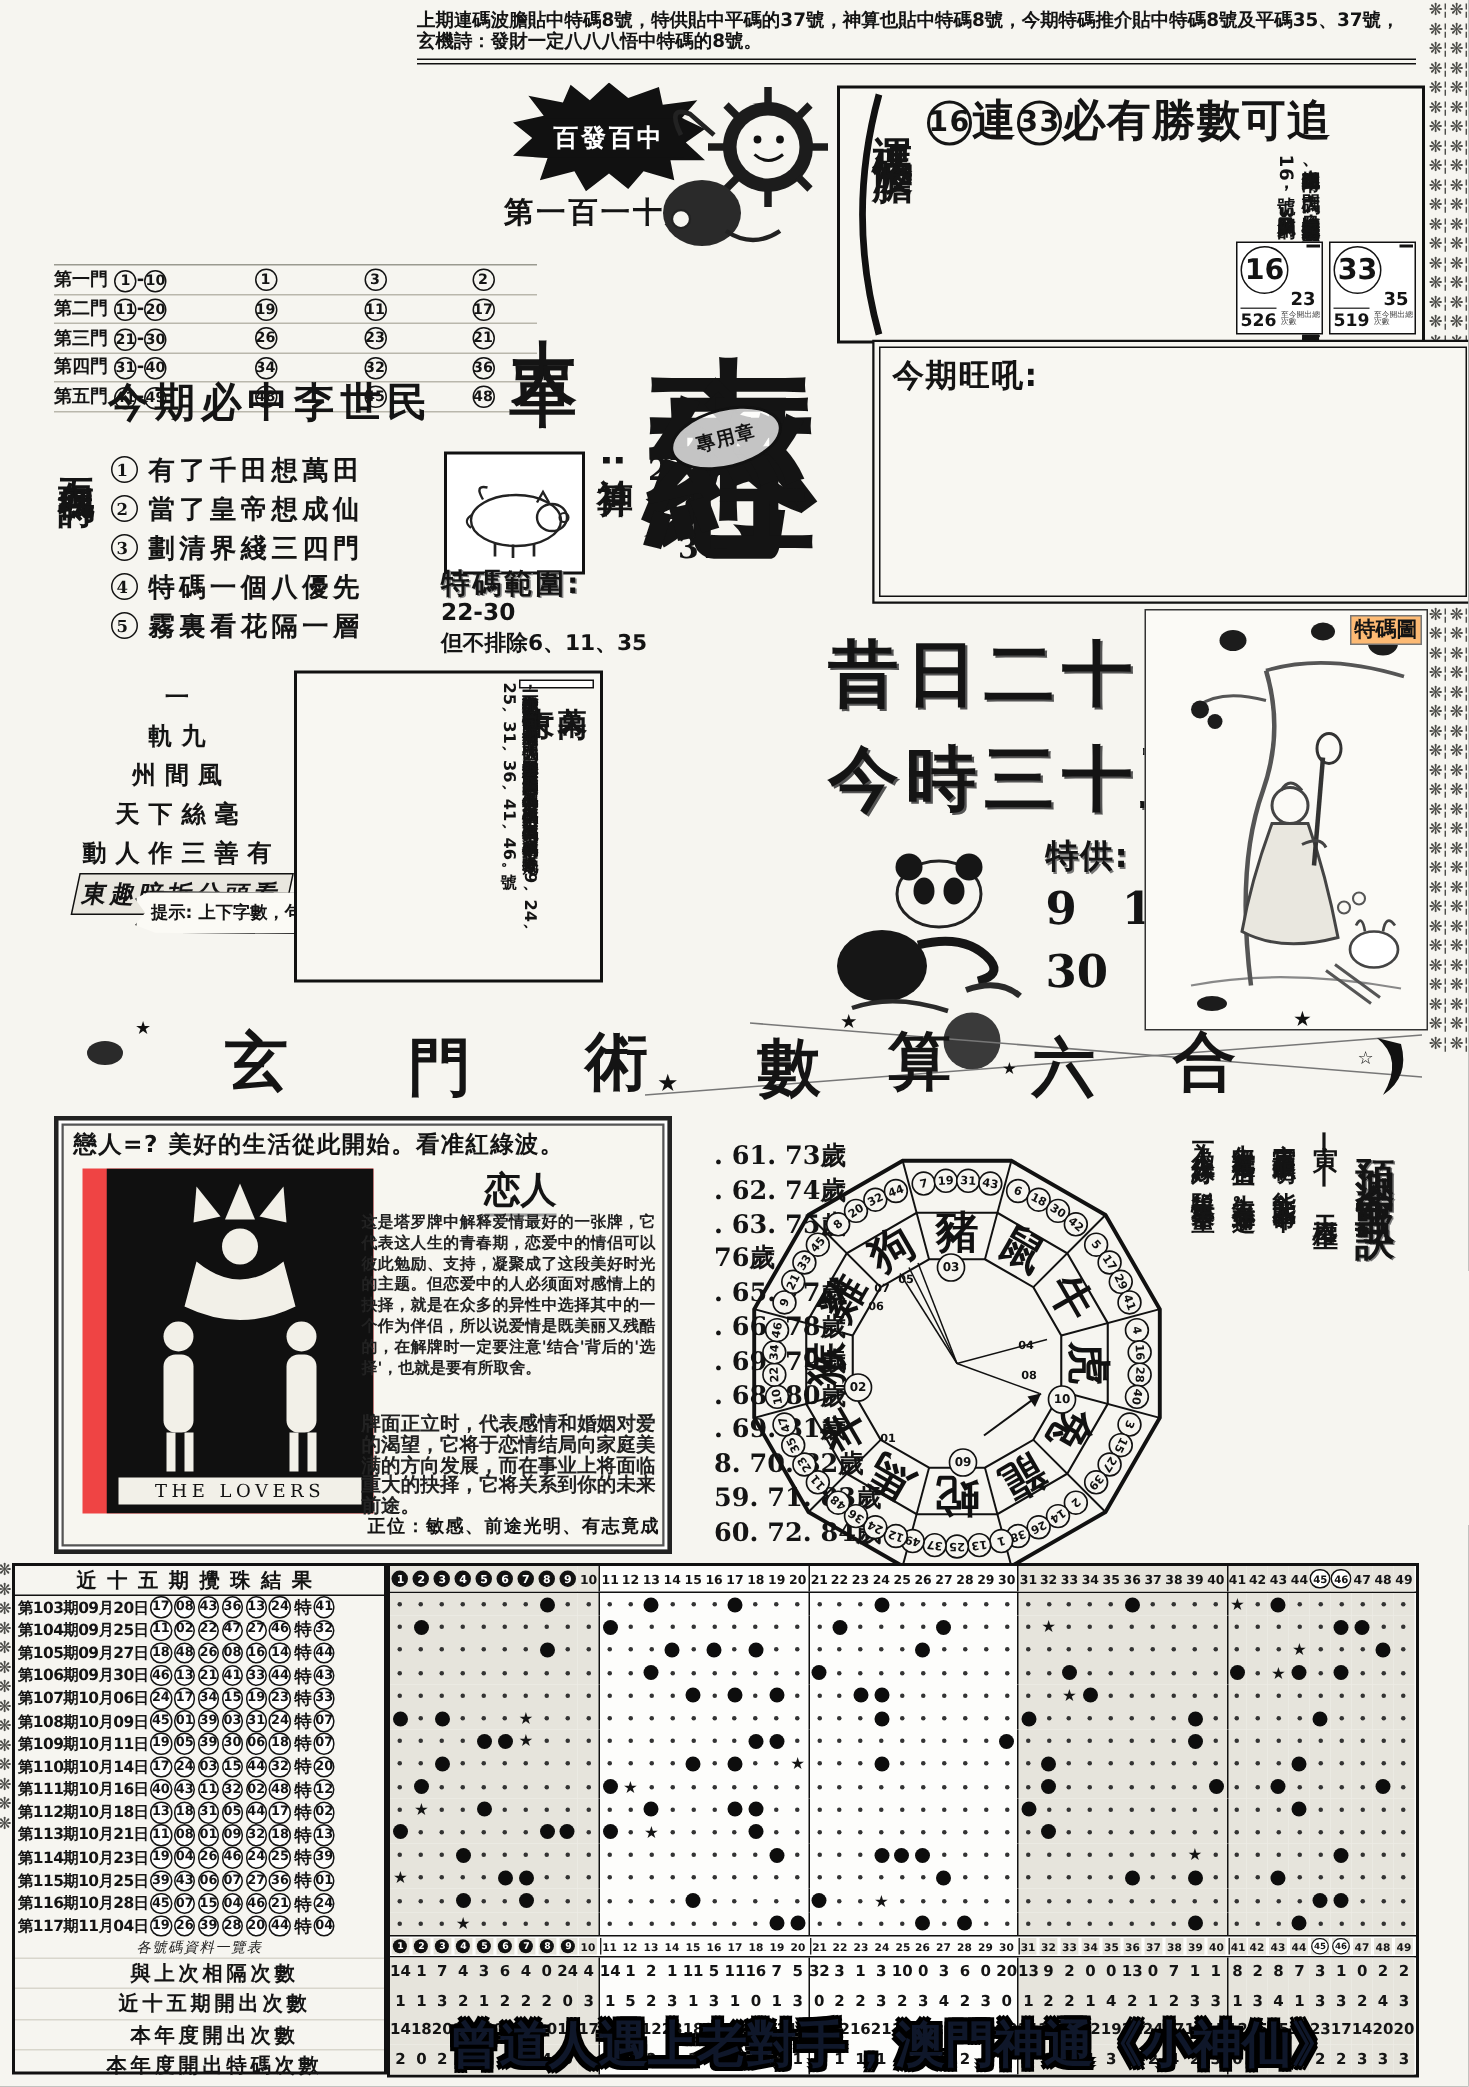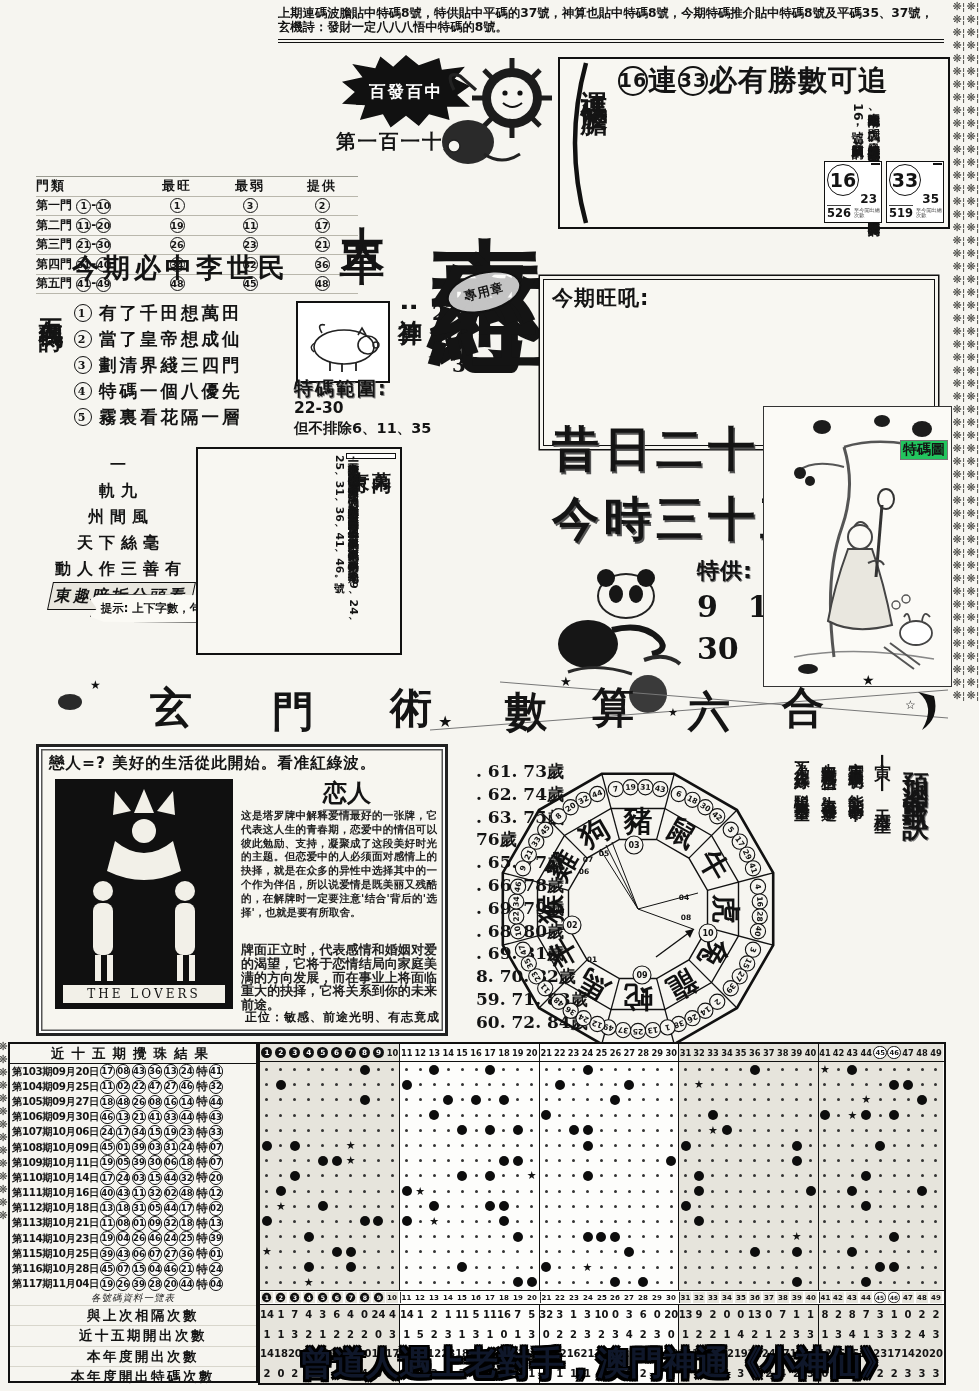--- a/index.html
+++ b/index.html
@@ -66,40 +66,40 @@
              font-size:12.3px;font-weight:bold;line-height:16.4px;letter-spacing:.5px;}
   #yunma-label{position:absolute;left:16px;top:10px;writing-mode:vertical-rl;font-size:27px;font-weight:900;letter-spacing:6px;}
   .numbox{position:absolute;width:58px;height:62px;border:1.5px solid #111;background:#fff;box-sizing:border-box;}
   .numbox .big{position:absolute;left:2px;top:2px;width:32px;height:32px;font-size:19px;font-weight:bold;}
   .numbox .ylab{position:absolute;right:1px;top:1px;writing-mode:vertical-rl;font-size:6.3px;font-weight:bold;
                 background:#111;color:#fff;padding:1px 0;}
   .numbox .ycnt{position:absolute;right:4px;top:30px;font-size:12px;font-weight:bold;}
   .numbox .tot{position:absolute;left:2px;bottom:2px;font-size:11.5px;font-weight:bold;border-top:1px solid #444;}
   .numbox .tlab{position:absolute;right:1px;bottom:3px;font-size:5.2px;color:#444;width:26px;line-height:5.6px;}
   
-  #wang-box{left:543px;top:231px;width:392px;height:167px;border:1.5px solid #111;box-shadow:0 0 0 3px #f6f5f0,0 0 0 4.5px #111;
-            box-sizing:border-box;padding:4px 8px;background:#f8f7f2;margin-top:48px;}
+  #wang-box{left:586px;top:231px;width:392px;height:167px;border:1.5px solid #111;box-shadow:0 0 0 3px #f6f5f0,0 0 0 4.5px #111;
+            box-sizing:border-box;padding:4px 8px;background:#f8f7f2;}
   #wang-line1{display:flex;align-items:center;gap:4px;}
   #wang-label{font-size:21px;font-weight:900;letter-spacing:1px;}
   .wang-num{font-size:26px;font-weight:bold;font-family:"DejaVu Serif",serif;margin-left:28px;}
   #wang-body{margin-top:4px;font-size:21.5px;font-weight:bold;font-family:"DejaVu Serif",serif;line-height:27.5px;letter-spacing:1px;}
   
   .riddle{font-size:47px;font-weight:900;letter-spacing:5px;white-space:nowrap;font-family:"DejaVu Serif",serif;
           text-shadow:1.5px 1.5px 0 #555;}
   
   #tema-box{left:763px;top:406px;width:189px;height:281px;border:1.5px solid #333;box-sizing:border-box;background:#fbfaf6;}
-  #tema-label{position:absolute;right:3px;top:3px;font-size:14px;font-weight:900;background:#22c55e;border:1px solid #777;padding:0 2px;margin-top:30px;}
+  #tema-label{position:absolute;right:3px;top:3px;font-size:14px;font-weight:900;background:#fdba74;border:1px solid #777;padding:0 2px;}
   
   .banner-char{position:absolute;font-size:42px;font-weight:900;font-family:"DejaVu Serif",serif;}
   .star-dec{position:absolute;color:#111;}
   
   #lovers-box{left:36px;top:744px;width:412px;height:292px;border:3.5px solid #222;box-shadow:inset 0 0 0 2px #fff,inset 0 0 0 3.5px #555;
               box-sizing:border-box;background:#f7f6f0;}
   #lovers-head{position:absolute;left:10px;top:6px;font-size:15.5px;font-weight:bold;letter-spacing:1px;}
-  #lovers-card{position:absolute;left:16px;top:32px;width:178px;height:230px;background:#ef4444;}
+  #lovers-card{position:absolute;left:16px;top:32px;width:194px;height:230px;background:#ef4444;text-align:right;}
   #lovers-title{position:absolute;left:284px;top:30px;font-size:24px;font-weight:900;border-bottom:2px solid #999;}
   #lovers-p1{position:absolute;left:202px;top:62px;width:196px;font-size:10.6px;line-height:13.8px;font-weight:bold;color:#222;text-align:justify;}
   #lovers-p2{position:absolute;left:202px;top:196px;width:196px;font-size:13px;line-height:13.8px;font-weight:bold;color:#222;text-align:justify;}
   #lovers-foot{position:absolute;left:206px;top:262px;font-size:12px;font-weight:bold;letter-spacing:1px;}
   
   #ages{left:476px;top:760px;width:90px;font-size:17px;font-weight:bold;font-family:"DejaVu Serif",serif;
         line-height:22.8px;white-space:nowrap;}
   
   #palace-title{left:899px;top:752px;writing-mode:vertical-rl;font-size:26px;font-weight:900;letter-spacing:8px;
                 font-family:"DejaVu Serif",serif;text-shadow:1px 1px 0 #777;}
@@ -128,26 +128,20 @@
 
 <div id="page">
 
   <div class="abs" id="mast-line">上期連碼波膽貼中特碼8號，特供貼中平碼的37號，神算也貼中特碼8號，今期特碼推介貼中特碼8號及平碼35、37號，玄機詩：發財一定八八八悟中特碼的8號。</div>
 
   <div class="abs flower-strip" id="flower-right-1" style="left:952px;top:0;height:1391px;">❋¦ ❋¦ ❋¦ ❋¦ ❋¦ ❋¦ ❋¦ ❋¦ ❋¦ ❋¦ ❋¦ ❋¦ ❋¦ ❋¦ ❋¦ ❋¦ ❋¦ ❋¦ ❋¦ ❋¦ ❋¦ ❋¦ ❋¦ ❋¦ ❋¦ ❋¦ ❋¦ ❋¦ ❋¦ ❋¦ ❋¦ ❋¦ ❋¦ ❋¦ ❋¦ ❋¦ ❋¦ ❋¦ ❋¦ ❋¦ ❋¦ ❋¦ ❋¦ ❋¦ ❋¦ ❋¦ ❋¦ ❋¦ ❋¦ ❋¦ ❋¦ ❋¦ ❋¦ ❋¦ </div>
   <div class="abs flower-strip" id="flower-right-2" style="left:966px;top:0;height:1391px;">❋¦ ❋¦ ❋¦ ❋¦ ❋¦ ❋¦ ❋¦ ❋¦ ❋¦ ❋¦ ❋¦ ❋¦ ❋¦ ❋¦ ❋¦ ❋¦ ❋¦ ❋¦ ❋¦ ❋¦ ❋¦ ❋¦ ❋¦ ❋¦ ❋¦ ❋¦ ❋¦ ❋¦ ❋¦ ❋¦ ❋¦ ❋¦ ❋¦ ❋¦ ❋¦ ❋¦ ❋¦ ❋¦ ❋¦ ❋¦ ❋¦ ❋¦ ❋¦ ❋¦ ❋¦ ❋¦ ❋¦ ❋¦ ❋¦ ❋¦ ❋¦ ❋¦ ❋¦ ❋¦ </div>
   <div class="abs flower-strip" id="flower-left" style="left:-2px;top:1040px;height:350px;">❋¦ ❋¦ ❋¦ ❋¦ ❋¦ ❋¦ ❋¦ ❋¦ ❋¦ ❋¦ ❋¦ ❋¦ ❋¦ ❋¦ </div>
 
   <div class="abs" id="gate-table">
-      <div class="gt-row gt-head">
-        <div class="gt-gate">門類</div>
-        <div class="gt-c">最旺</div>
-        <div class="gt-c">最弱</div>
-        <div class="gt-c">提供</div>
-      </div>
       <div class="gt-row">
         <div class="gt-gate">第一門 <span class="circ circ-sm">1</span>-<span class="circ circ-sm">10</span></div>
         <div class="gt-c"><span class="circ circ-sm">1</span></div>
         <div class="gt-c"><span class="circ circ-sm">3</span></div>
         <div class="gt-c"><span class="circ circ-sm">2</span></div>
       </div>
       <div class="gt-row">
         <div class="gt-gate">第二門 <span class="circ circ-sm">11</span>-<span class="circ circ-sm">20</span></div>
         <div class="gt-c"><span class="circ circ-sm">19</span></div>
         <div class="gt-c"><span class="circ circ-sm">11</span></div>

